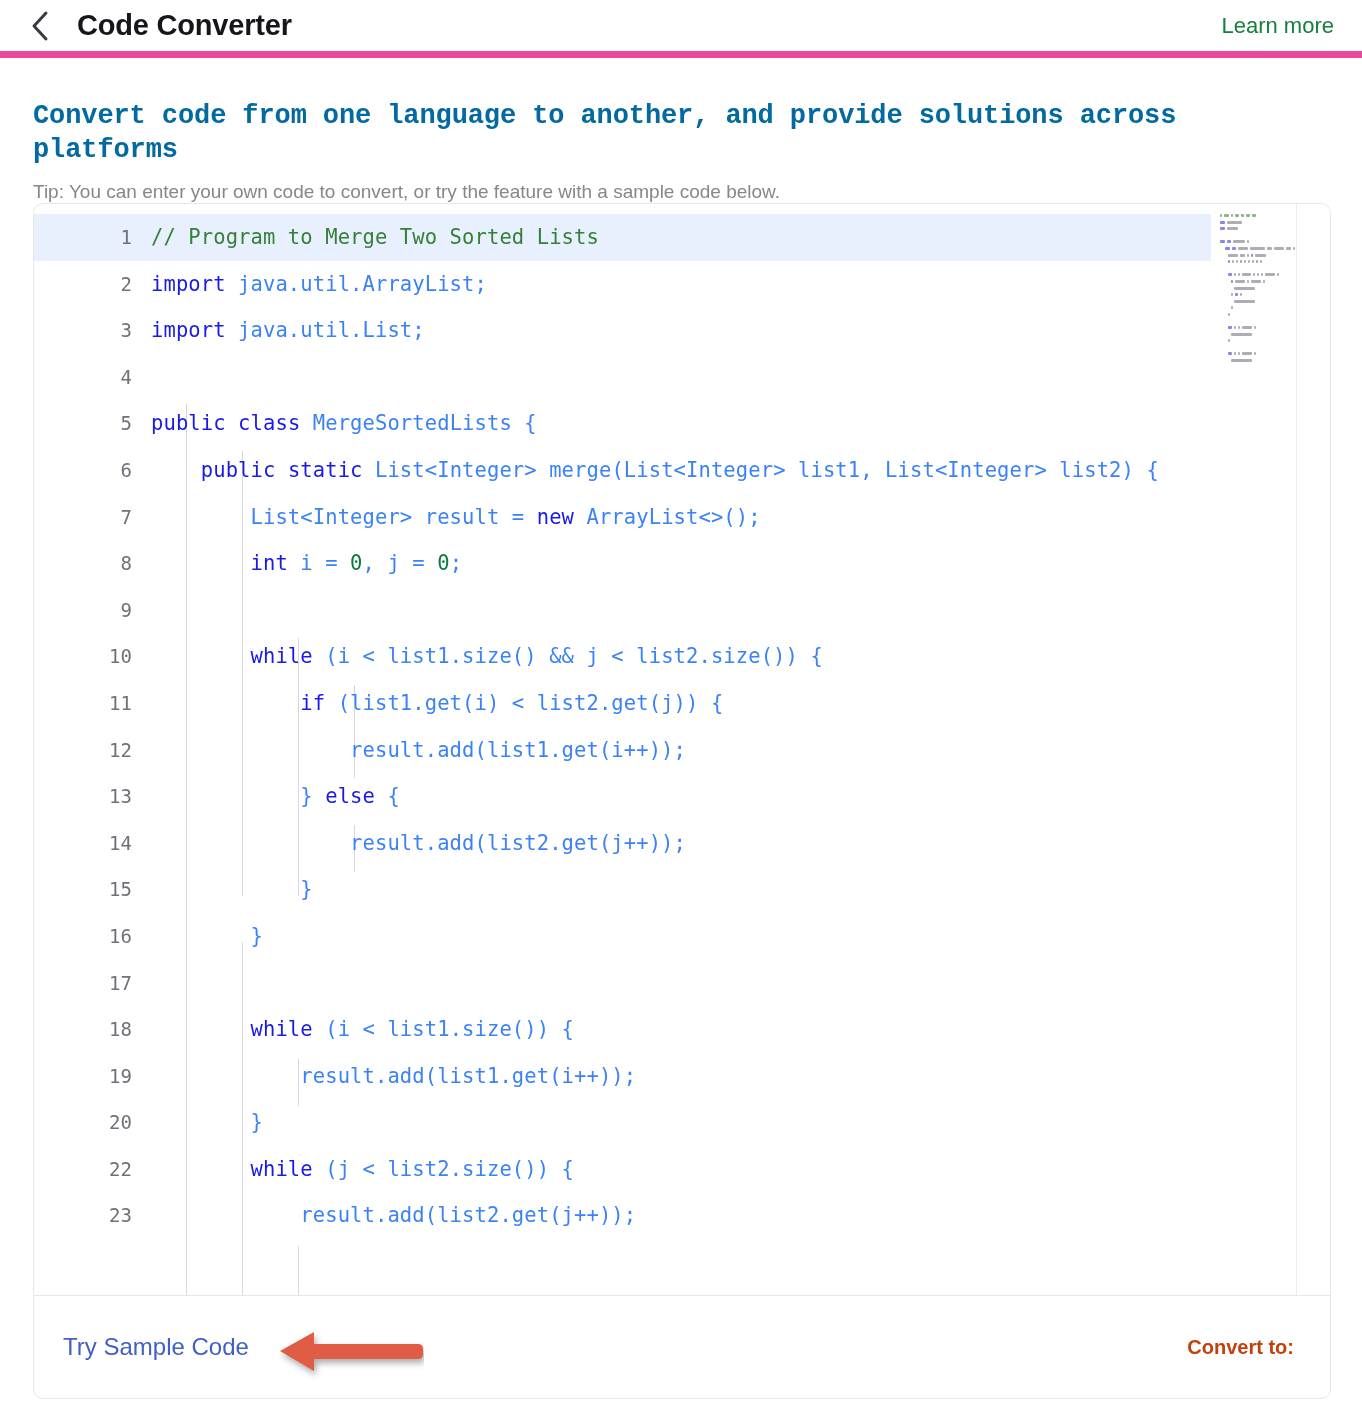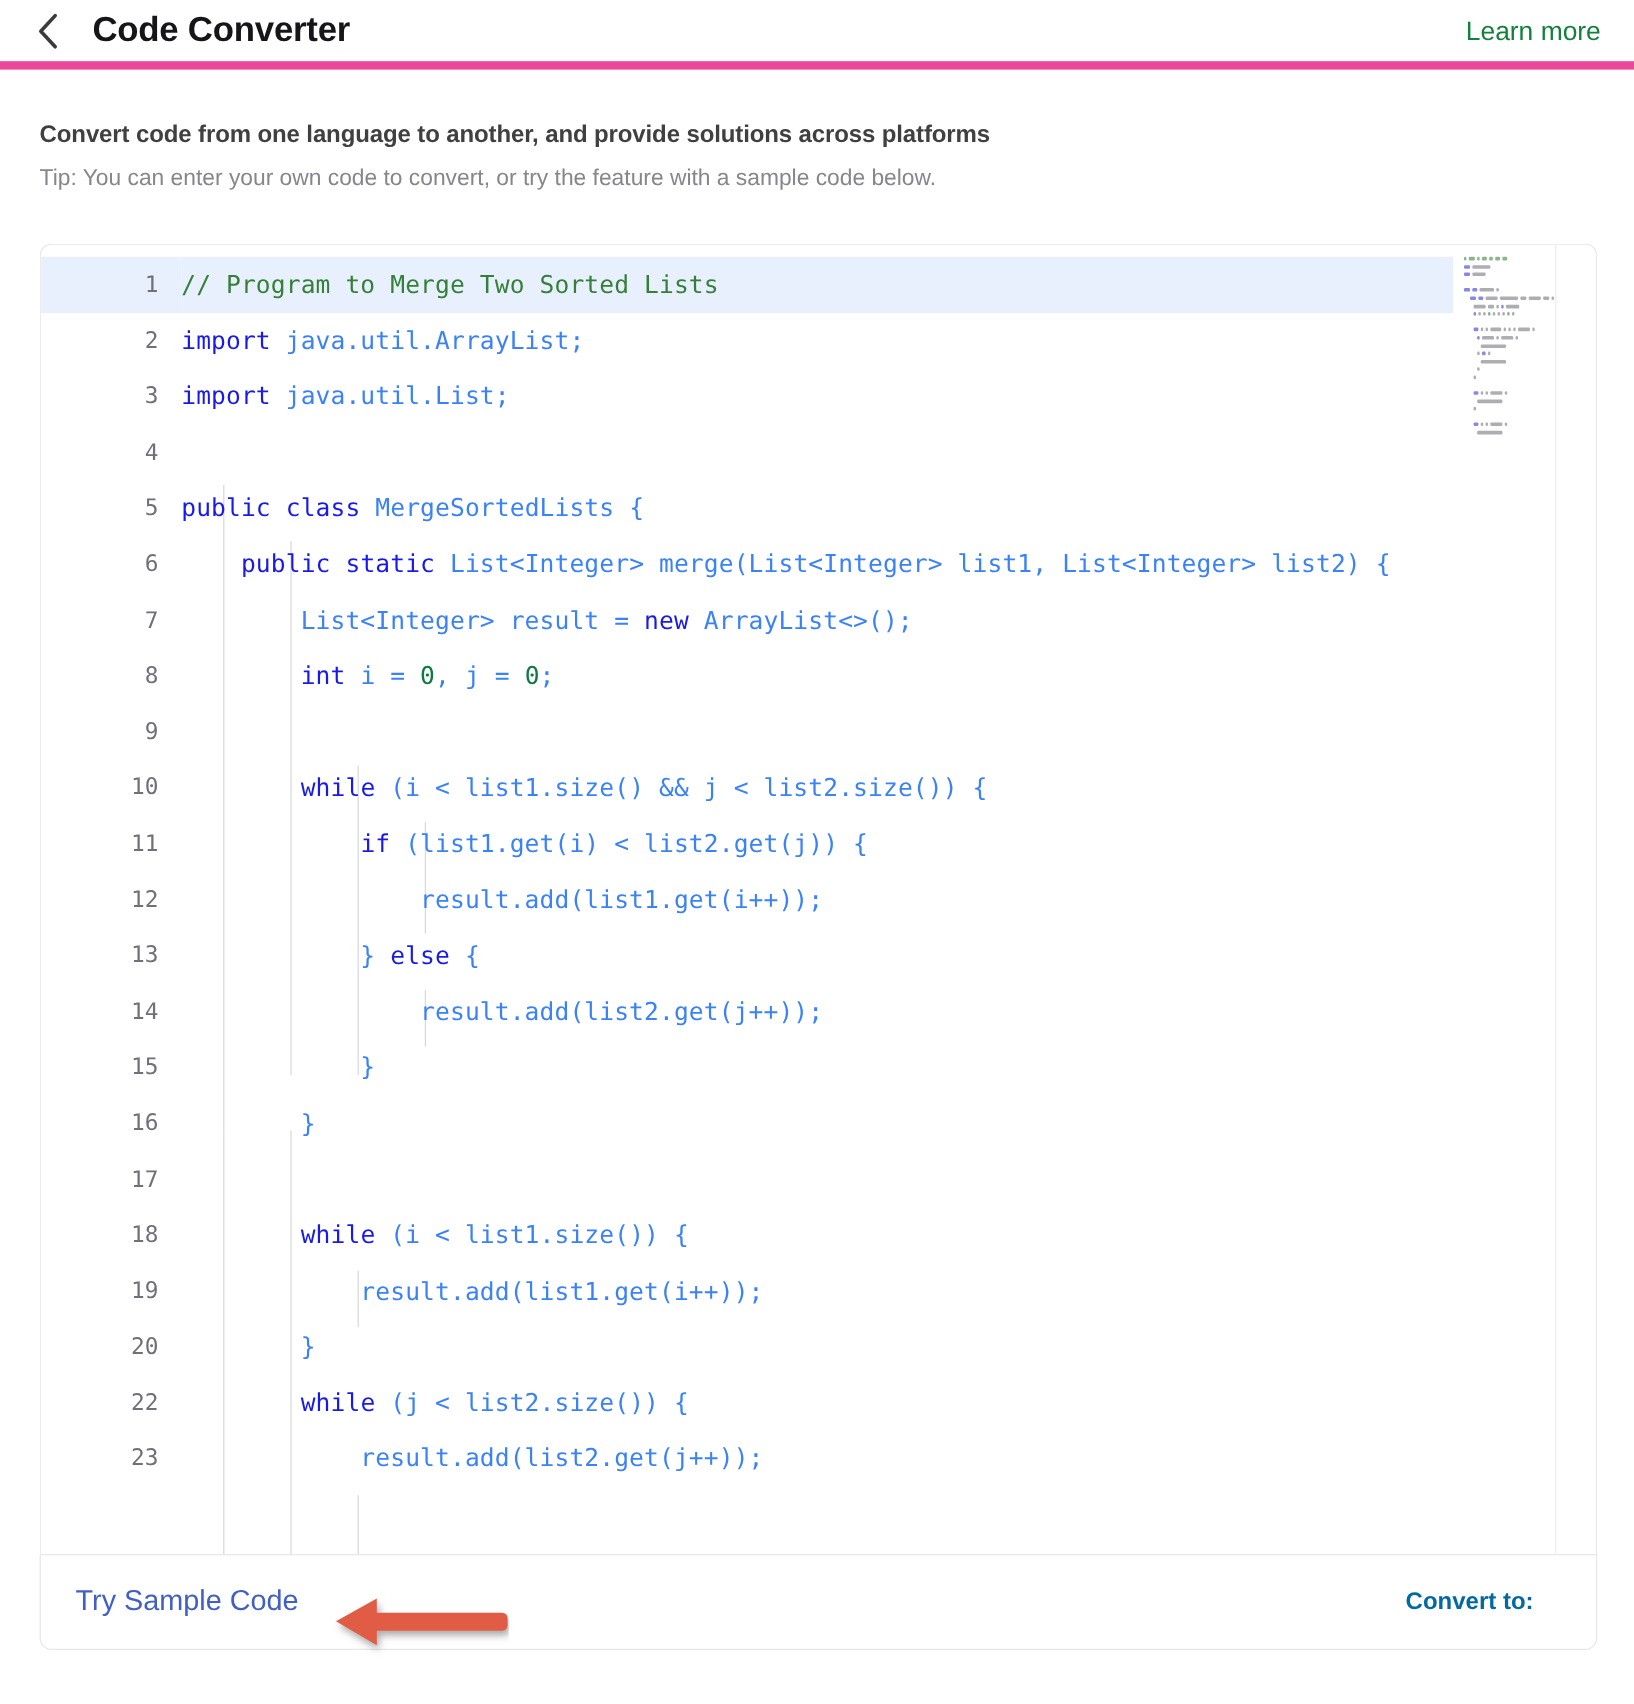--- a/index.html
+++ b/index.html
@@ -52,26 +52,27 @@
     color: #15803d;
     cursor: pointer;
     white-space: nowrap;
   }
 
   
   .intro {
     padding: 42px 30px 0 33px;
   }
   .intro-title {
-    font-size: 20px;
+    font-size: 27px;
     font-weight: bold;
-    color: #404040;
+    color: #0369a1;
     letter-spacing: -0.1px;
     margin: 0 0 12px 0;
     line-height: 1.25;
+    font-family: Liberation Mono, monospace;
   }
   .intro-tip {
     font-size: 19px;
     color: #86868c;
     margin: 0;
     line-height: 1.25;
   }
 
   
   .editor-card {
@@ -188,40 +189,40 @@
     height: 100%;
     background: #ededf0;
   }
 
   
   .toolbar-card {
     position: absolute;
     left: 33px;
     top: 1295px;
     width: 1298px;
-    height: 80px;
+    height: 104px;
     background: #ffffff;
     border: 1px solid #e7e7ea;
     border-radius: 0 0 10px 10px;
     display: flex;
     align-items: center;
     padding: 0 20px 0 29px;
   }
   .try-sample {
     font-size: 24px;
     color: #4260c4;
     cursor: pointer;
     white-space: nowrap;
   }
   .toolbar-spacer { flex: 1 1 auto; }
   .convert-to-label {
     font-size: 20px;
     font-weight: bold;
-    color: #0369a1;
-    margin-right: 32px;
+    color: #c2410c;
+    margin-right: 16px;
     white-space: nowrap;
   }
   .lang-select {
     position: relative;
     width: 268px;
     height: 62px;
     border: 1px solid #dcdce0;
     border-radius: 6px;
     background: #fff;
     display: flex;

